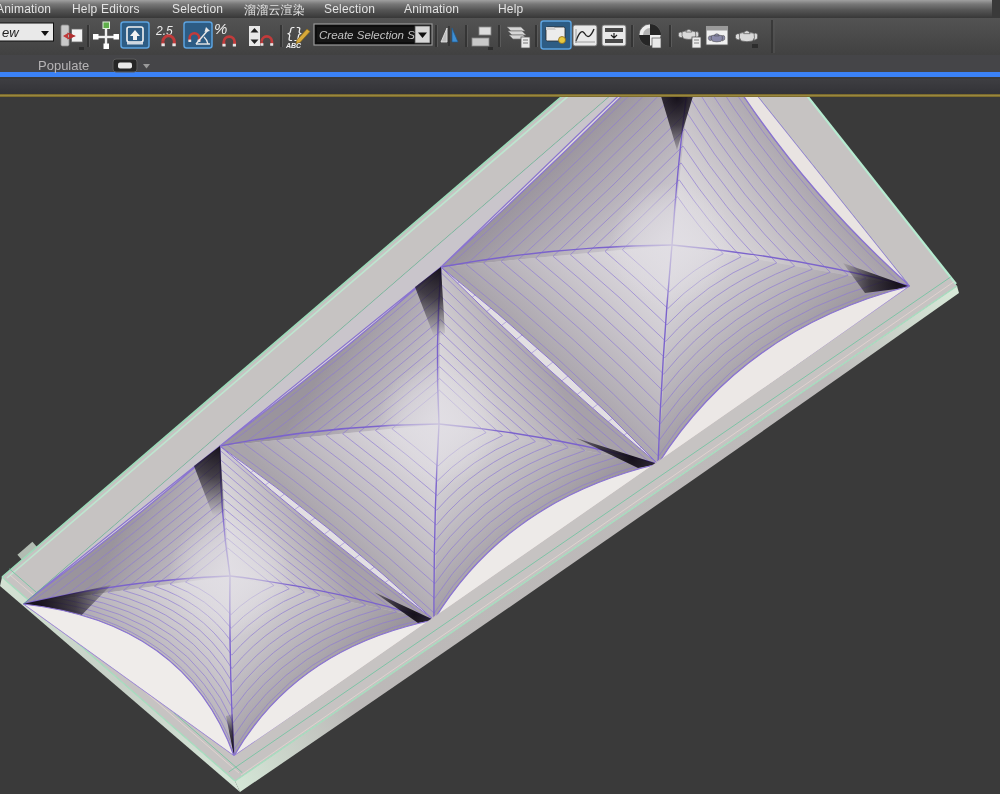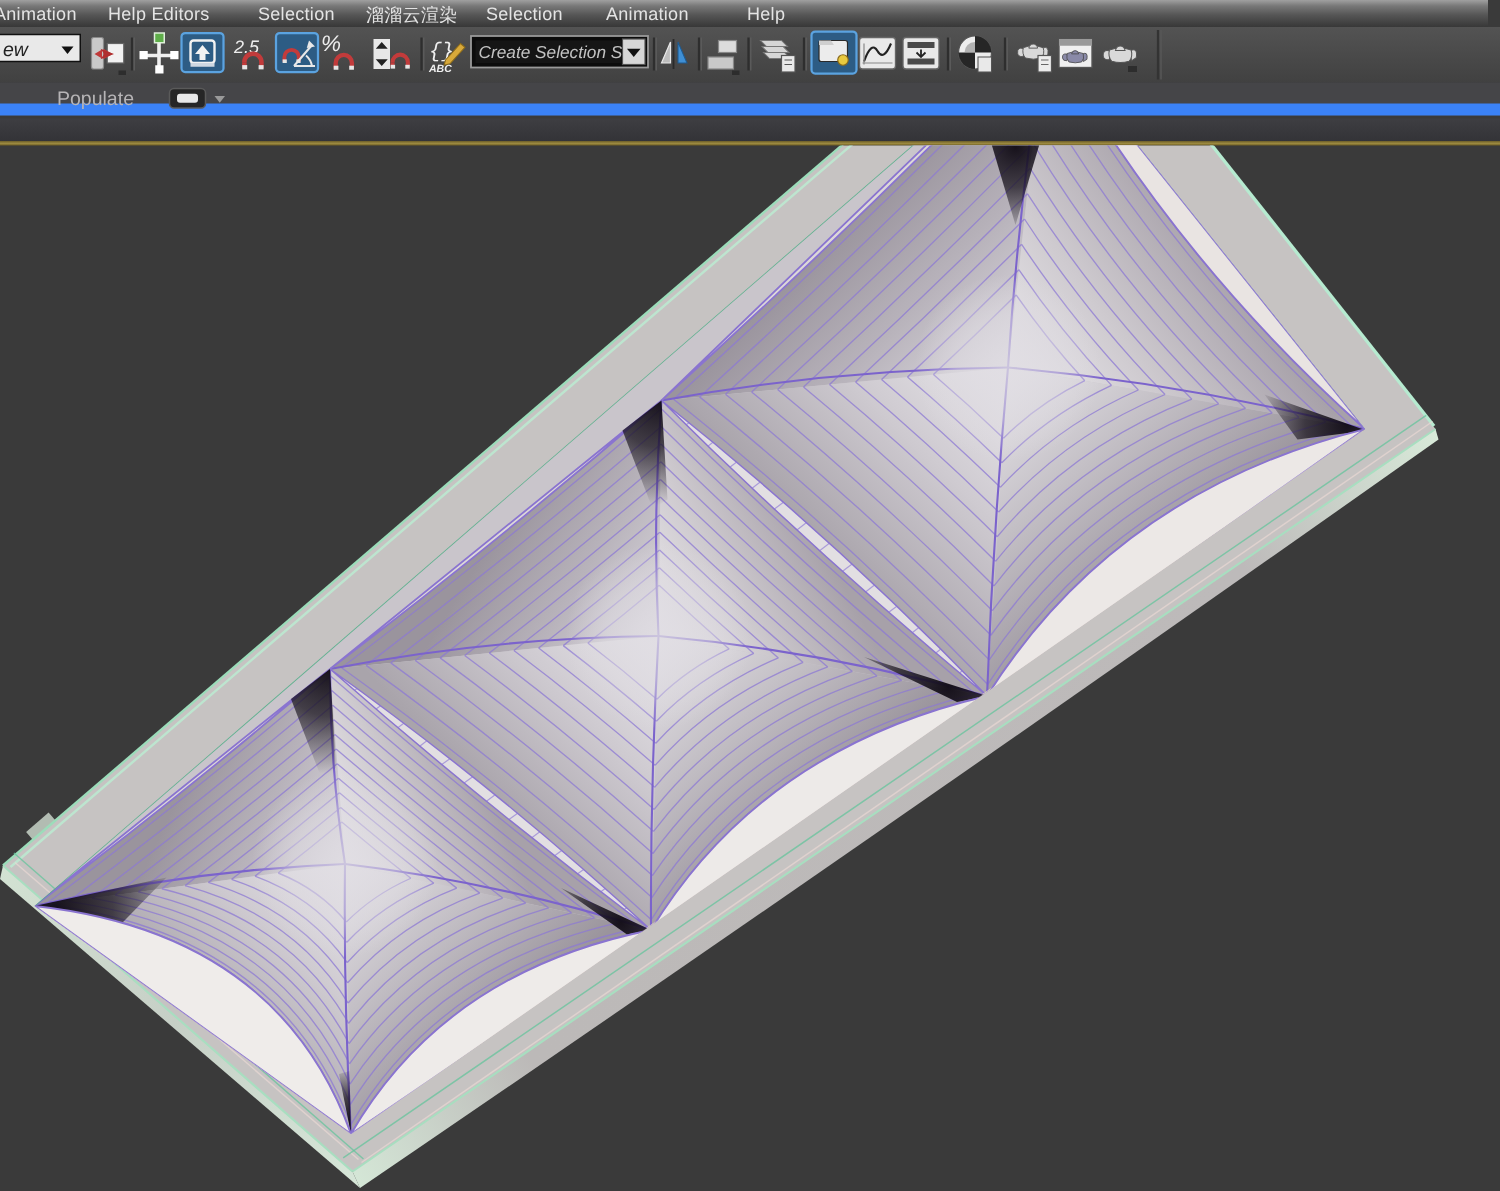--- a/index.html
+++ b/index.html
@@ -1,20 +1,20 @@
 <!DOCTYPE html>
 <html><head><meta charset="utf-8"><style>
 *{margin:0;padding:0;box-sizing:border-box}
 body{width:1000px;height:794px;overflow:hidden;font-family:"Liberation Sans",sans-serif;background:#3a3a3a}
 #menubar{position:absolute;left:0;top:0;width:992px;height:18px;
  background:linear-gradient(#a0a0a0 0%,#787878 22%,#565656 55%,#3e3e3e 90%,#383838 100%);}
 #menubar span{position:absolute;top:2px;font-size:12px;color:#e4e4e4;letter-spacing:0.2px}
 #toolbar{position:absolute;left:0;top:18px;width:1000px;height:37px;
  background:linear-gradient(#535353,#484848 60%,#414141);font-style:italic;}
-#ribbon{position:absolute;left:0;top:55px;width:1000px;height:22px;background:#454548;border-bottom:8px solid #3b82f6}
+#ribbon{position:absolute;left:0;top:55px;width:1000px;height:22px;background:#454548;border-bottom:5px solid #3b82f6}
 #ribbon .lbl{position:absolute;left:38px;top:3px;font-size:13px;color:#b6b4b6}
 #strip{position:absolute;left:0;top:79px;width:1000px;height:15px;background:linear-gradient(#3e3e42,#333337)}
 #yline{position:absolute;left:0;top:94px;width:1000px;height:4px;background:linear-gradient(#6b5c28,#9c8a40 40%,#554514 95%)}
 #vp{position:absolute;left:0;top:97px;width:1000px;height:697px;background:#3a3a3a}
 </style></head><body>
 <div id="menubar">
  <span style="left:-4px">Animation</span>
  <span style="left:72px">Help Editors</span>
  <span style="left:172px">Selection</span>
  <span style="left:244px">溜溜云渲染</span>

